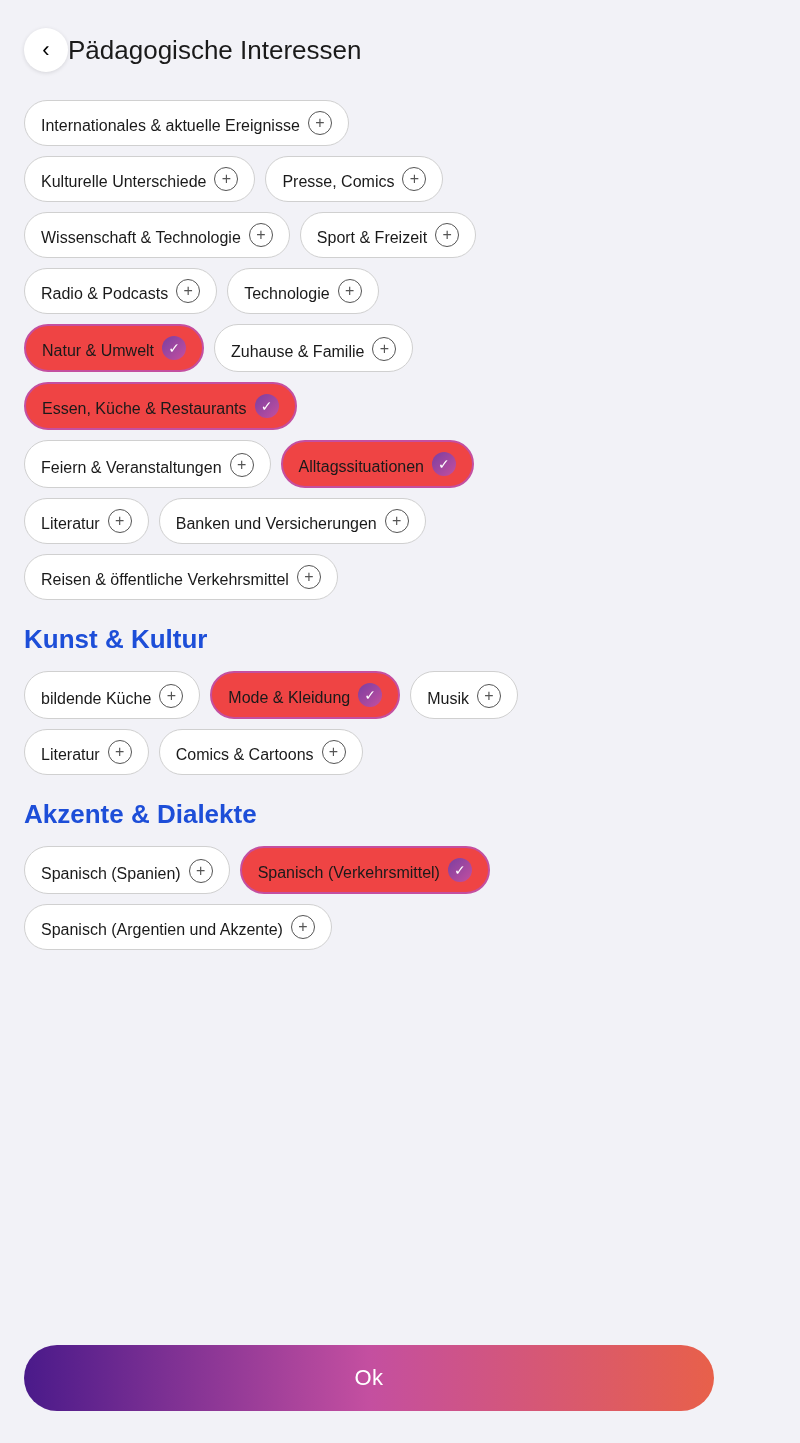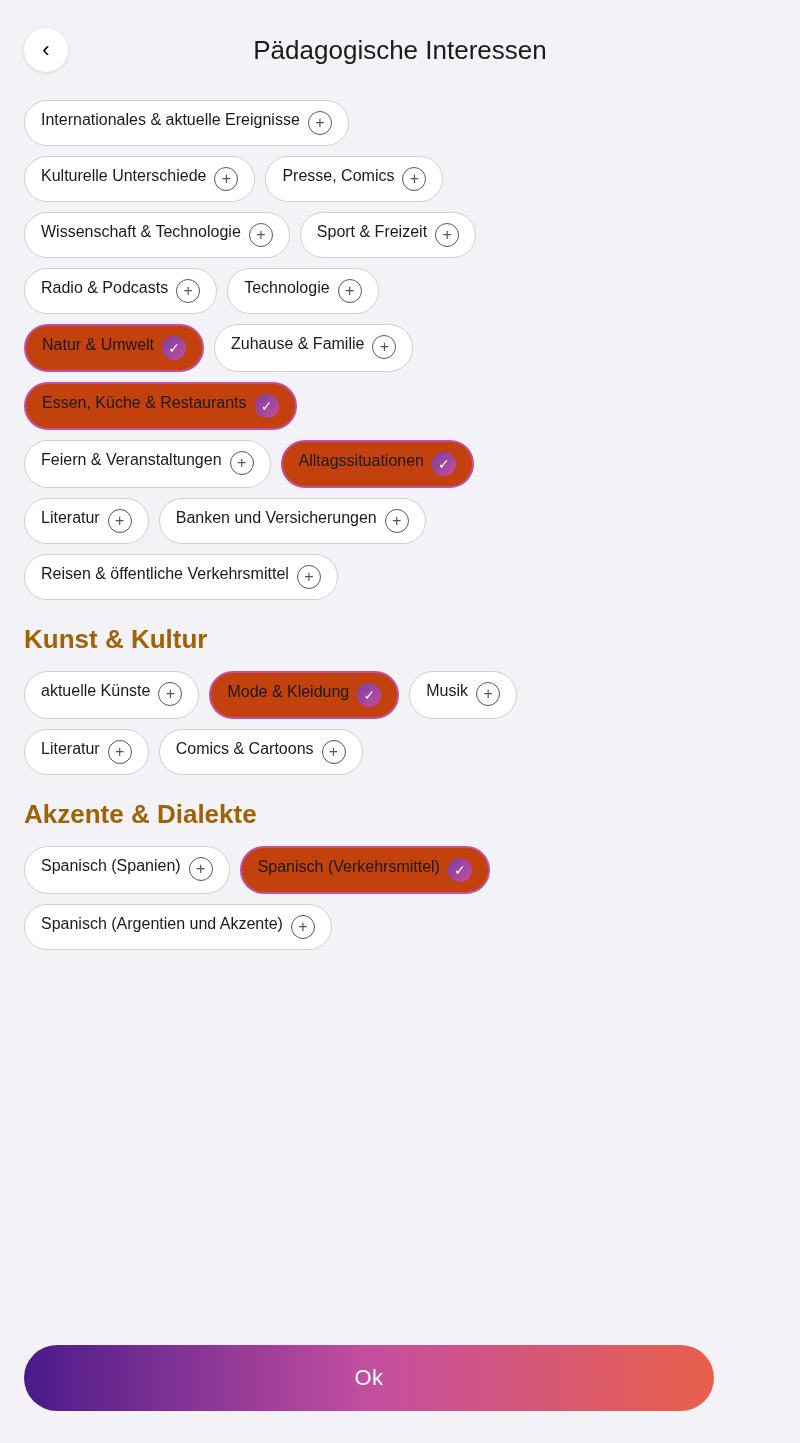--- a/index.html
+++ b/index.html
@@ -29,21 +29,21 @@
       display: flex;
       align-items: center;
       justify-content: center;
       font-size: 22px;
       cursor: pointer;
       box-shadow: 0 1px 4px rgba(0,0,0,0.12);
       flex-shrink: 0;
     }
     .header-title {
       flex: 1;
-      text-align: center;
+      text-align: left;
       font-size: 26px;
       font-weight: 400;
       color: #1a1a1a;
       margin-right: 44px;
     }
 
     
     .content {
       padding: 8px 24px 24px;
     }
@@ -51,35 +51,35 @@
     
     .tags-row {
       display: flex;
       flex-wrap: wrap;
       gap: 10px;
       margin-bottom: 10px;
     }
 
     .tag {
       display: inline-flex;
-      align-items: flex-start;
+      align-items: flex-end;
       gap: 8px;
       border: 1.5px solid #d0d0d0;
       border-radius: 50px;
       padding: 10px 16px;
       background: white;
       font-size: 16px;
       color: #1a1a1a;
       cursor: pointer;
       white-space: nowrap;
     }
 
     .tag.selected {
       border: 2px solid #c44fa0;
-      background: #c2410c;
+      background: #ef4444;
     }
 
     .tag-icon {
       width: 24px;
       height: 24px;
       border-radius: 50%;
       border: 1.5px solid #555;
       display: flex;
       align-items: center;
       justify-content: center;
@@ -92,21 +92,21 @@
       background: linear-gradient(135deg, #7b3fa0, #c44fa0);
       border: none;
       color: white;
       font-size: 14px;
     }
 
     
     .section-header {
       font-size: 26px;
       font-weight: 700;
-      color: #a16207;
+      color: #1d4ed8;
       margin: 24px 0 16px;
     }
 
     
     .ok-btn-container {
       position: fixed;
       bottom: 0;
       left: 0;
       width: 738px;
       padding: 16px 24px 32px;
@@ -210,21 +210,21 @@
     </div>
     <div class="tags-row">
       <div class="tag">
         <span>Reisen &amp; öffentliche Verkehrsmittel</span>
         <div class="tag-icon">+</div>
       </div>
     </div>
     <div class="section-header">Kunst &amp; Kultur</div>
     <div class="tags-row">
       <div class="tag">
-        <span>aktuelle Künste</span>
+        <span>bildende Küche</span>
         <div class="tag-icon">+</div>
       </div>
       <div class="tag selected">
         <span>Mode &amp; Kleidung</span>
         <div class="tag-icon checked">✓</div>
       </div>
       <div class="tag">
         <span>Musik</span>
         <div class="tag-icon">+</div>
       </div>

